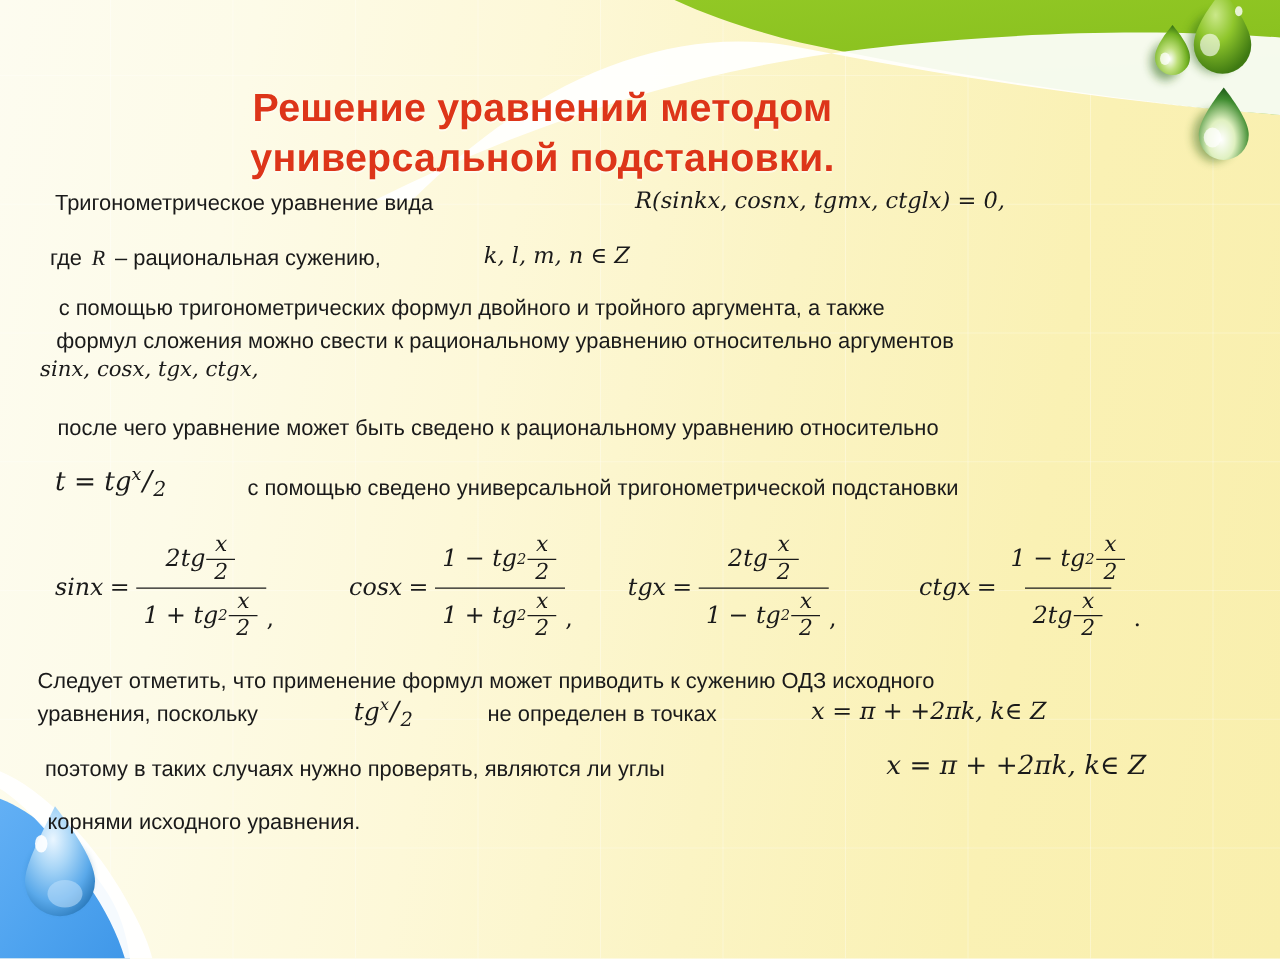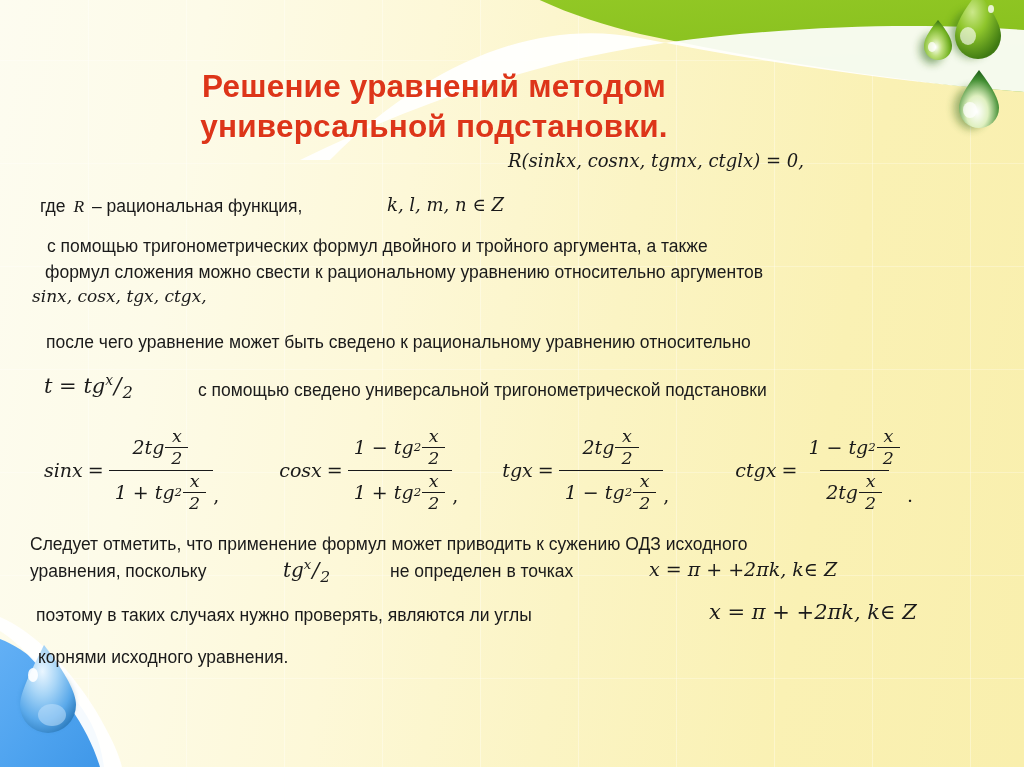--- a/index.html
+++ b/index.html
@@ -227,26 +227,27 @@
     <ellipse cx="970" cy="110" rx="7" ry="8" fill="#ffffff" opacity=".7"></ellipse>
   </svg>
 
   <div class="title-block">
     <div class="title-line">Решение уравнений методом</div>
     <div class="title-line">универсальной подстановки.</div>
   </div>
 
   <div class="content">
 
+    <div class="txt" style="top:151px; left:44px;">Тригонометрическое уравнение вида</div>
     <div class="math" style="top:150px; left:508px; font-size:18px;">R(sinkx, cosnx, tgmx, ctglx) = 0,</div>
 
     <div class="txt" style="top:195px; left:40px;">
       <span>где</span>
       <span style="font-family:'Liberation Serif',serif; font-style:italic; padding:0 3px;">R</span>
-      <span>– рациональная функция,</span>
+      <span>– рациональная сужению,</span>
     </div>
     <div class="math" style="top:194px; left:387px; font-size:18px;">k, l, m, n ∈ Z</div>
 
     <div class="txt" style="top:235px; left:47px;">с помощью тригонометрических формул двойного и тройного аргумента, а также</div>
     <div class="txt" style="top:261px; left:45px;">формул сложения можно свести к рациональному уравнению относительно аргументов</div>
 
     <div class="math" style="top:286px; left:32px; font-size:17px;">sinx, cosx, tgx, ctgx,</div>
 
     <div class="txt" style="top:331px; left:46px;">после чего уравнение может быть сведено к рациональному уравнению относительно</div>
 

